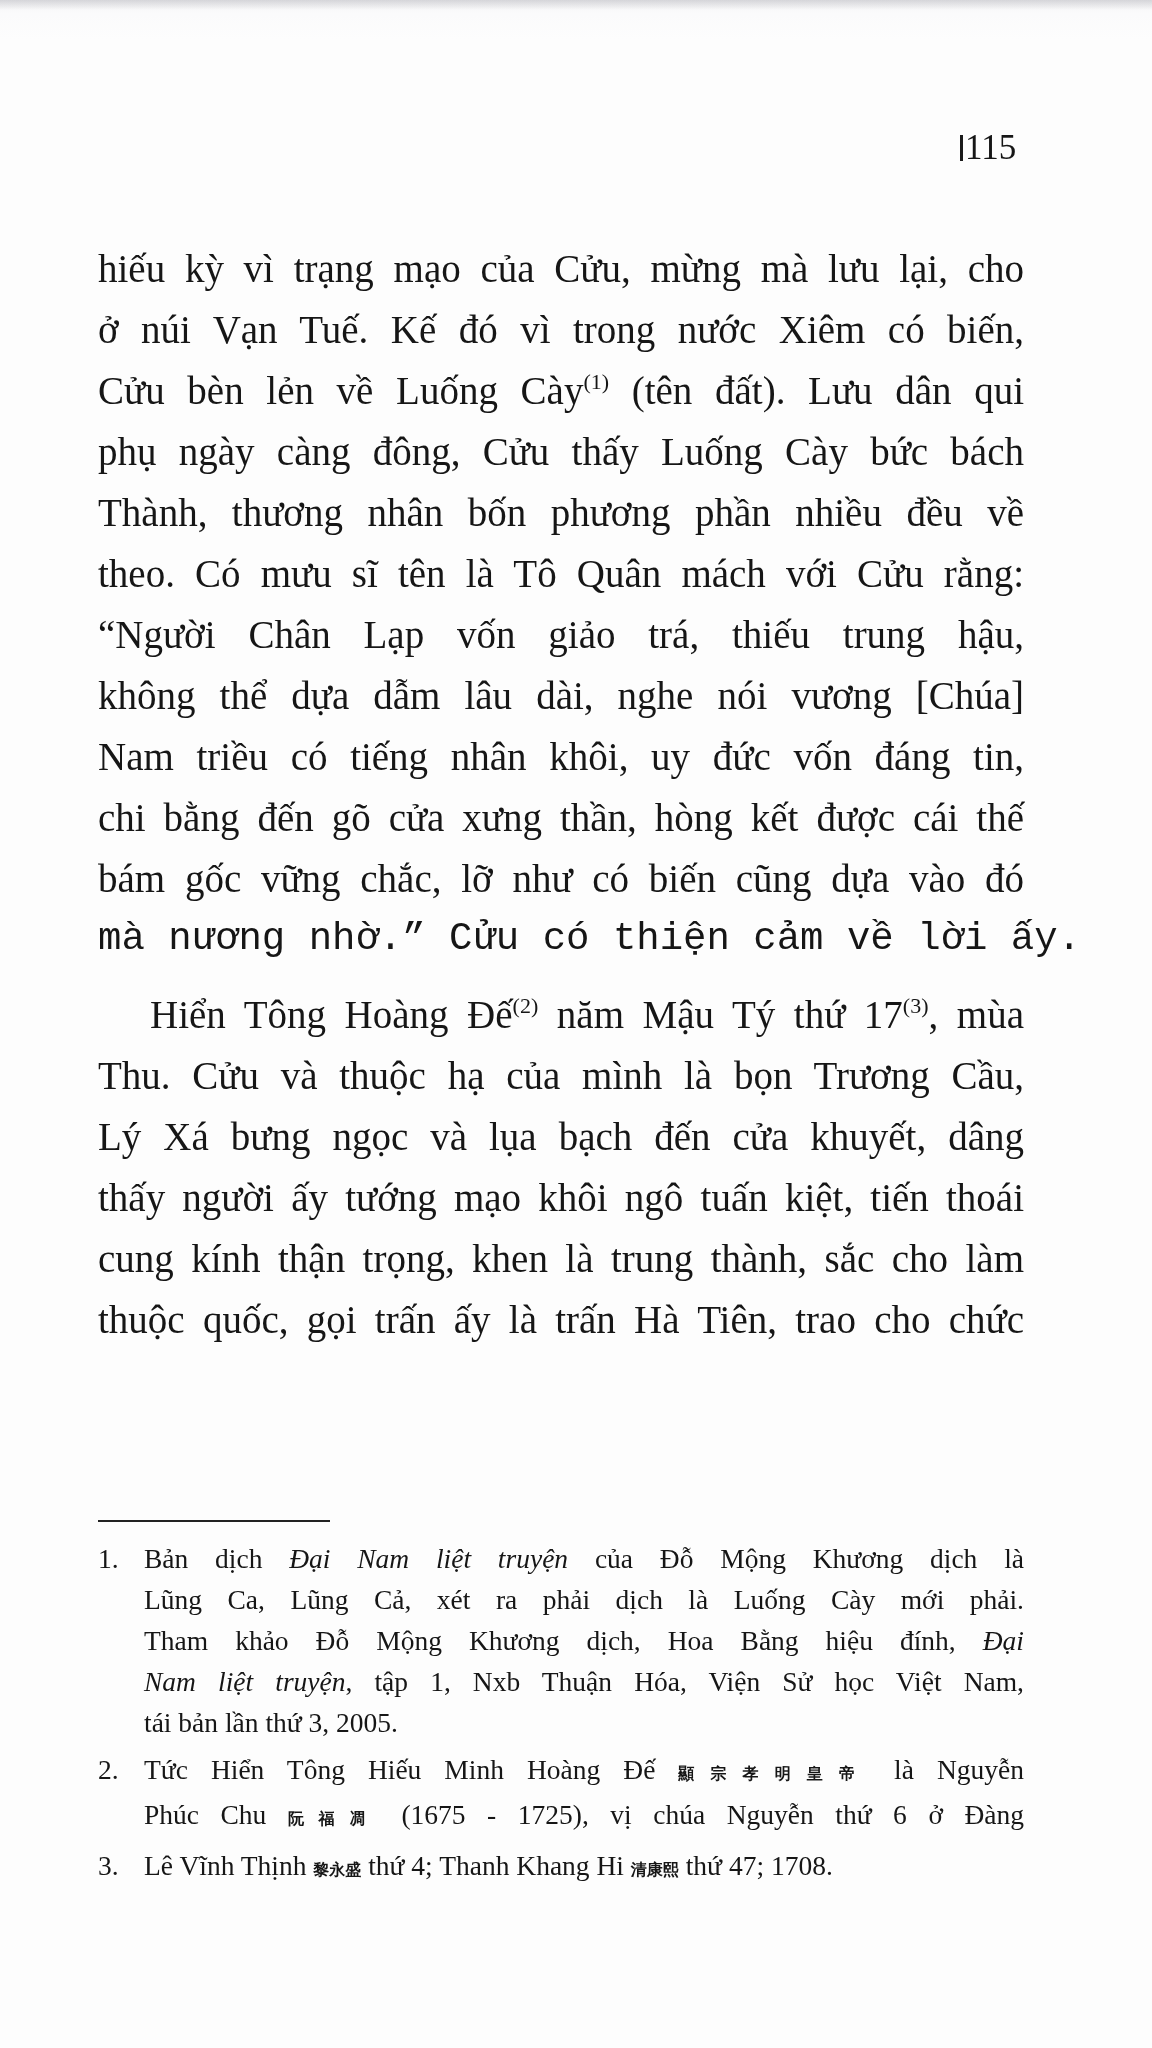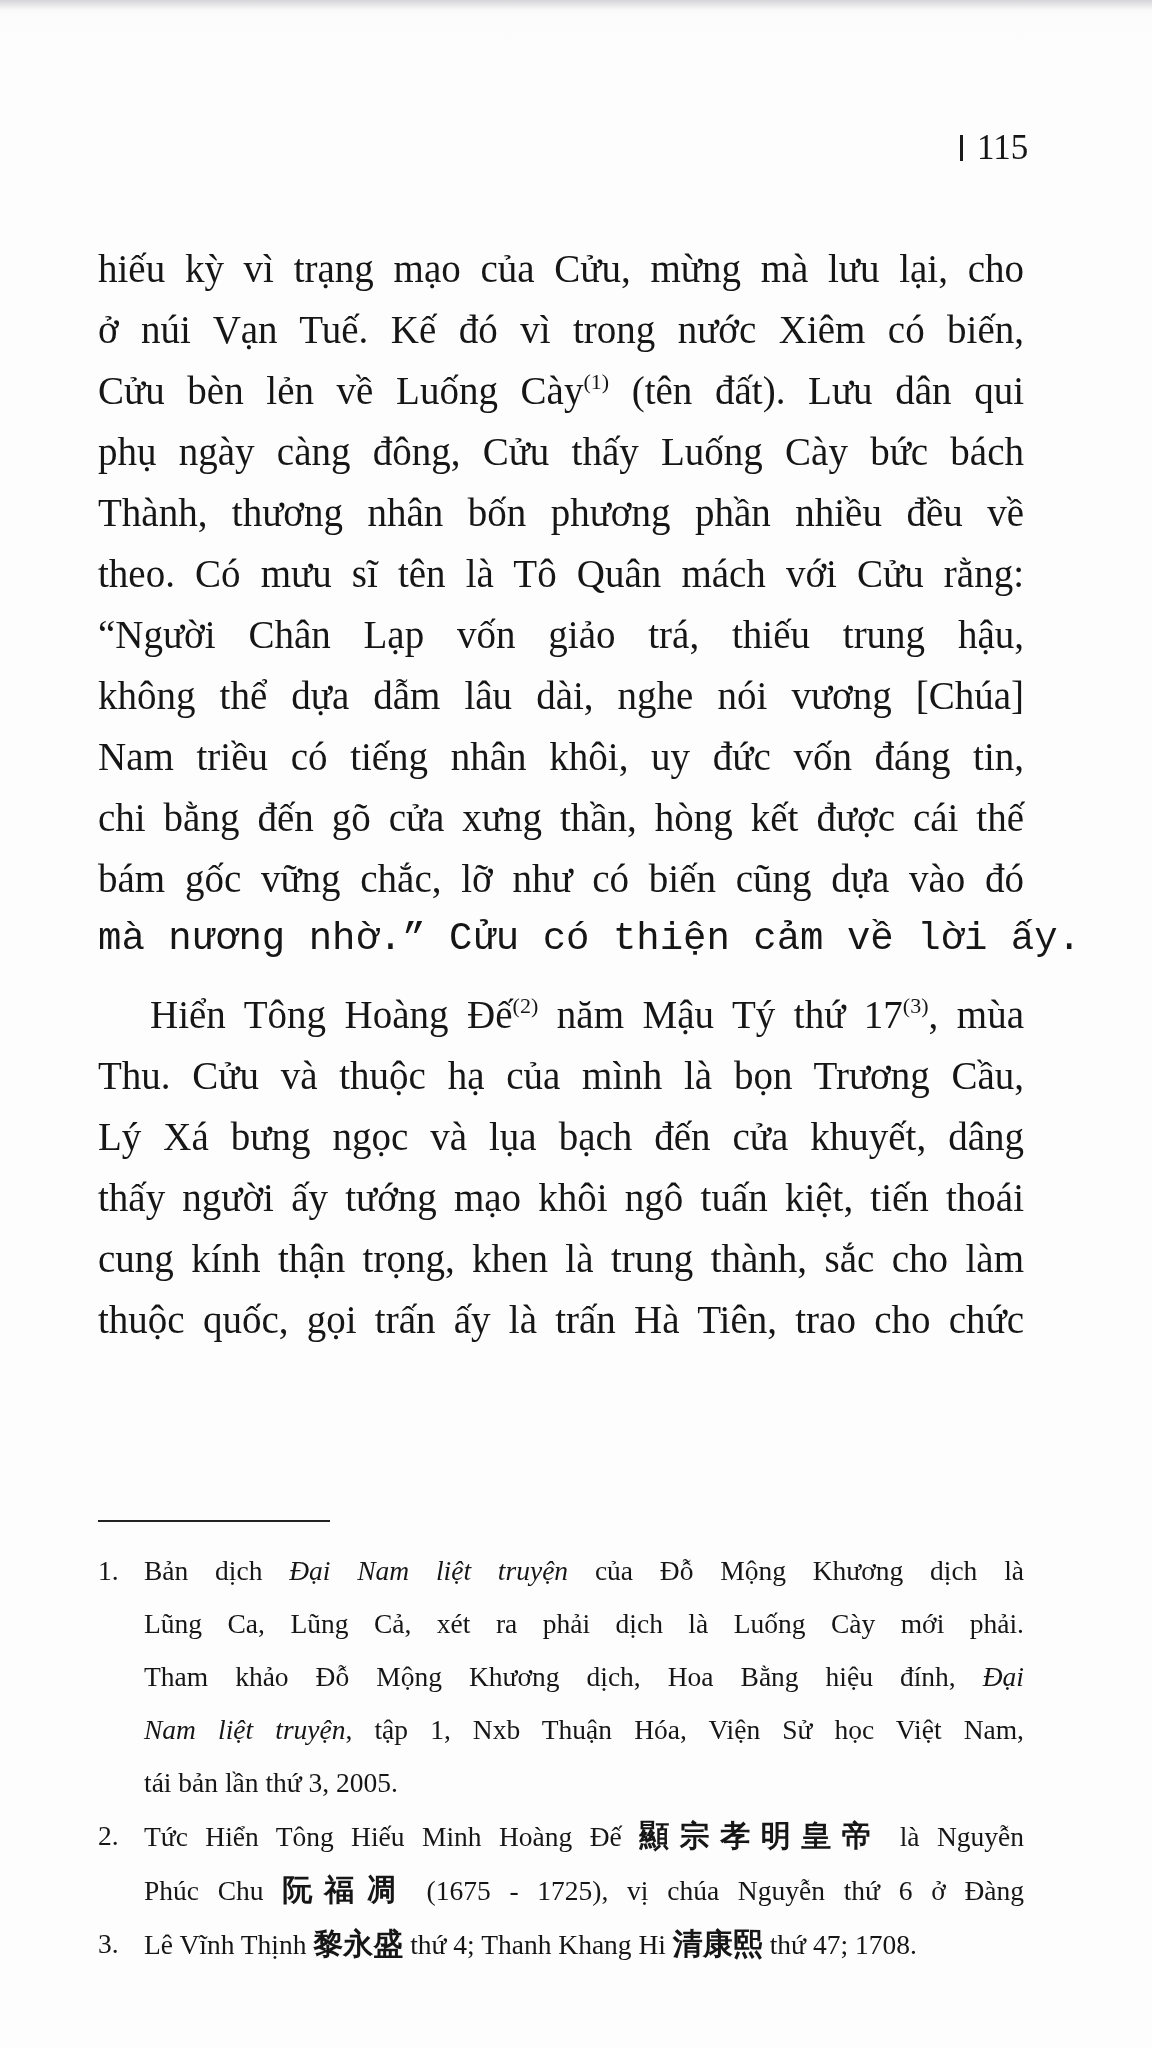--- a/index.html
+++ b/index.html
@@ -24,21 +24,21 @@
   .top-shadow {
     position: absolute; left: 0; top: 0; width: 1152px; height: 10px;
     background: linear-gradient(180deg, rgba(120,120,130,0.25), rgba(255,255,255,0));
   }
   .running-head {
     position: absolute;
     top: 128px;
     left: 960px;
     display: flex;
     align-items: center;
-    gap: 14px;
+    gap: 2px;
     font-size: 35px;
     letter-spacing: 0;
   }
   .running-head .bar {
     display: inline-block;
     width: 3px;
     height: 26px;
     background: #1a1a1a;
   }
   .running-head .num { font-weight: 500; }
@@ -88,24 +88,23 @@
   }
   .fn .fn-num {
     position: absolute;
     left: 0; top: 0;
   }
   .fn .fn-line {
     display: block;
     white-space: nowrap;
     text-align: justify;
     text-align-last: justify;
-    margin-top: 12px;
   }
   .fn .fn-line.last { text-align-last: left; }
-  .cjk { font-family: Liberation Serif, serif; font-size: 30px; font-weight: bold; }
+  .cjk { font-family: Liberation Serif, serif; font-size: 16px; font-weight: bold; }
   em { font-style: italic; }
 </style>
 </head>
 <body>
 
 <div class="page">
   <div class="top-shadow"></div>
 
   <div class="running-head">
     <span class="bar"></span>

